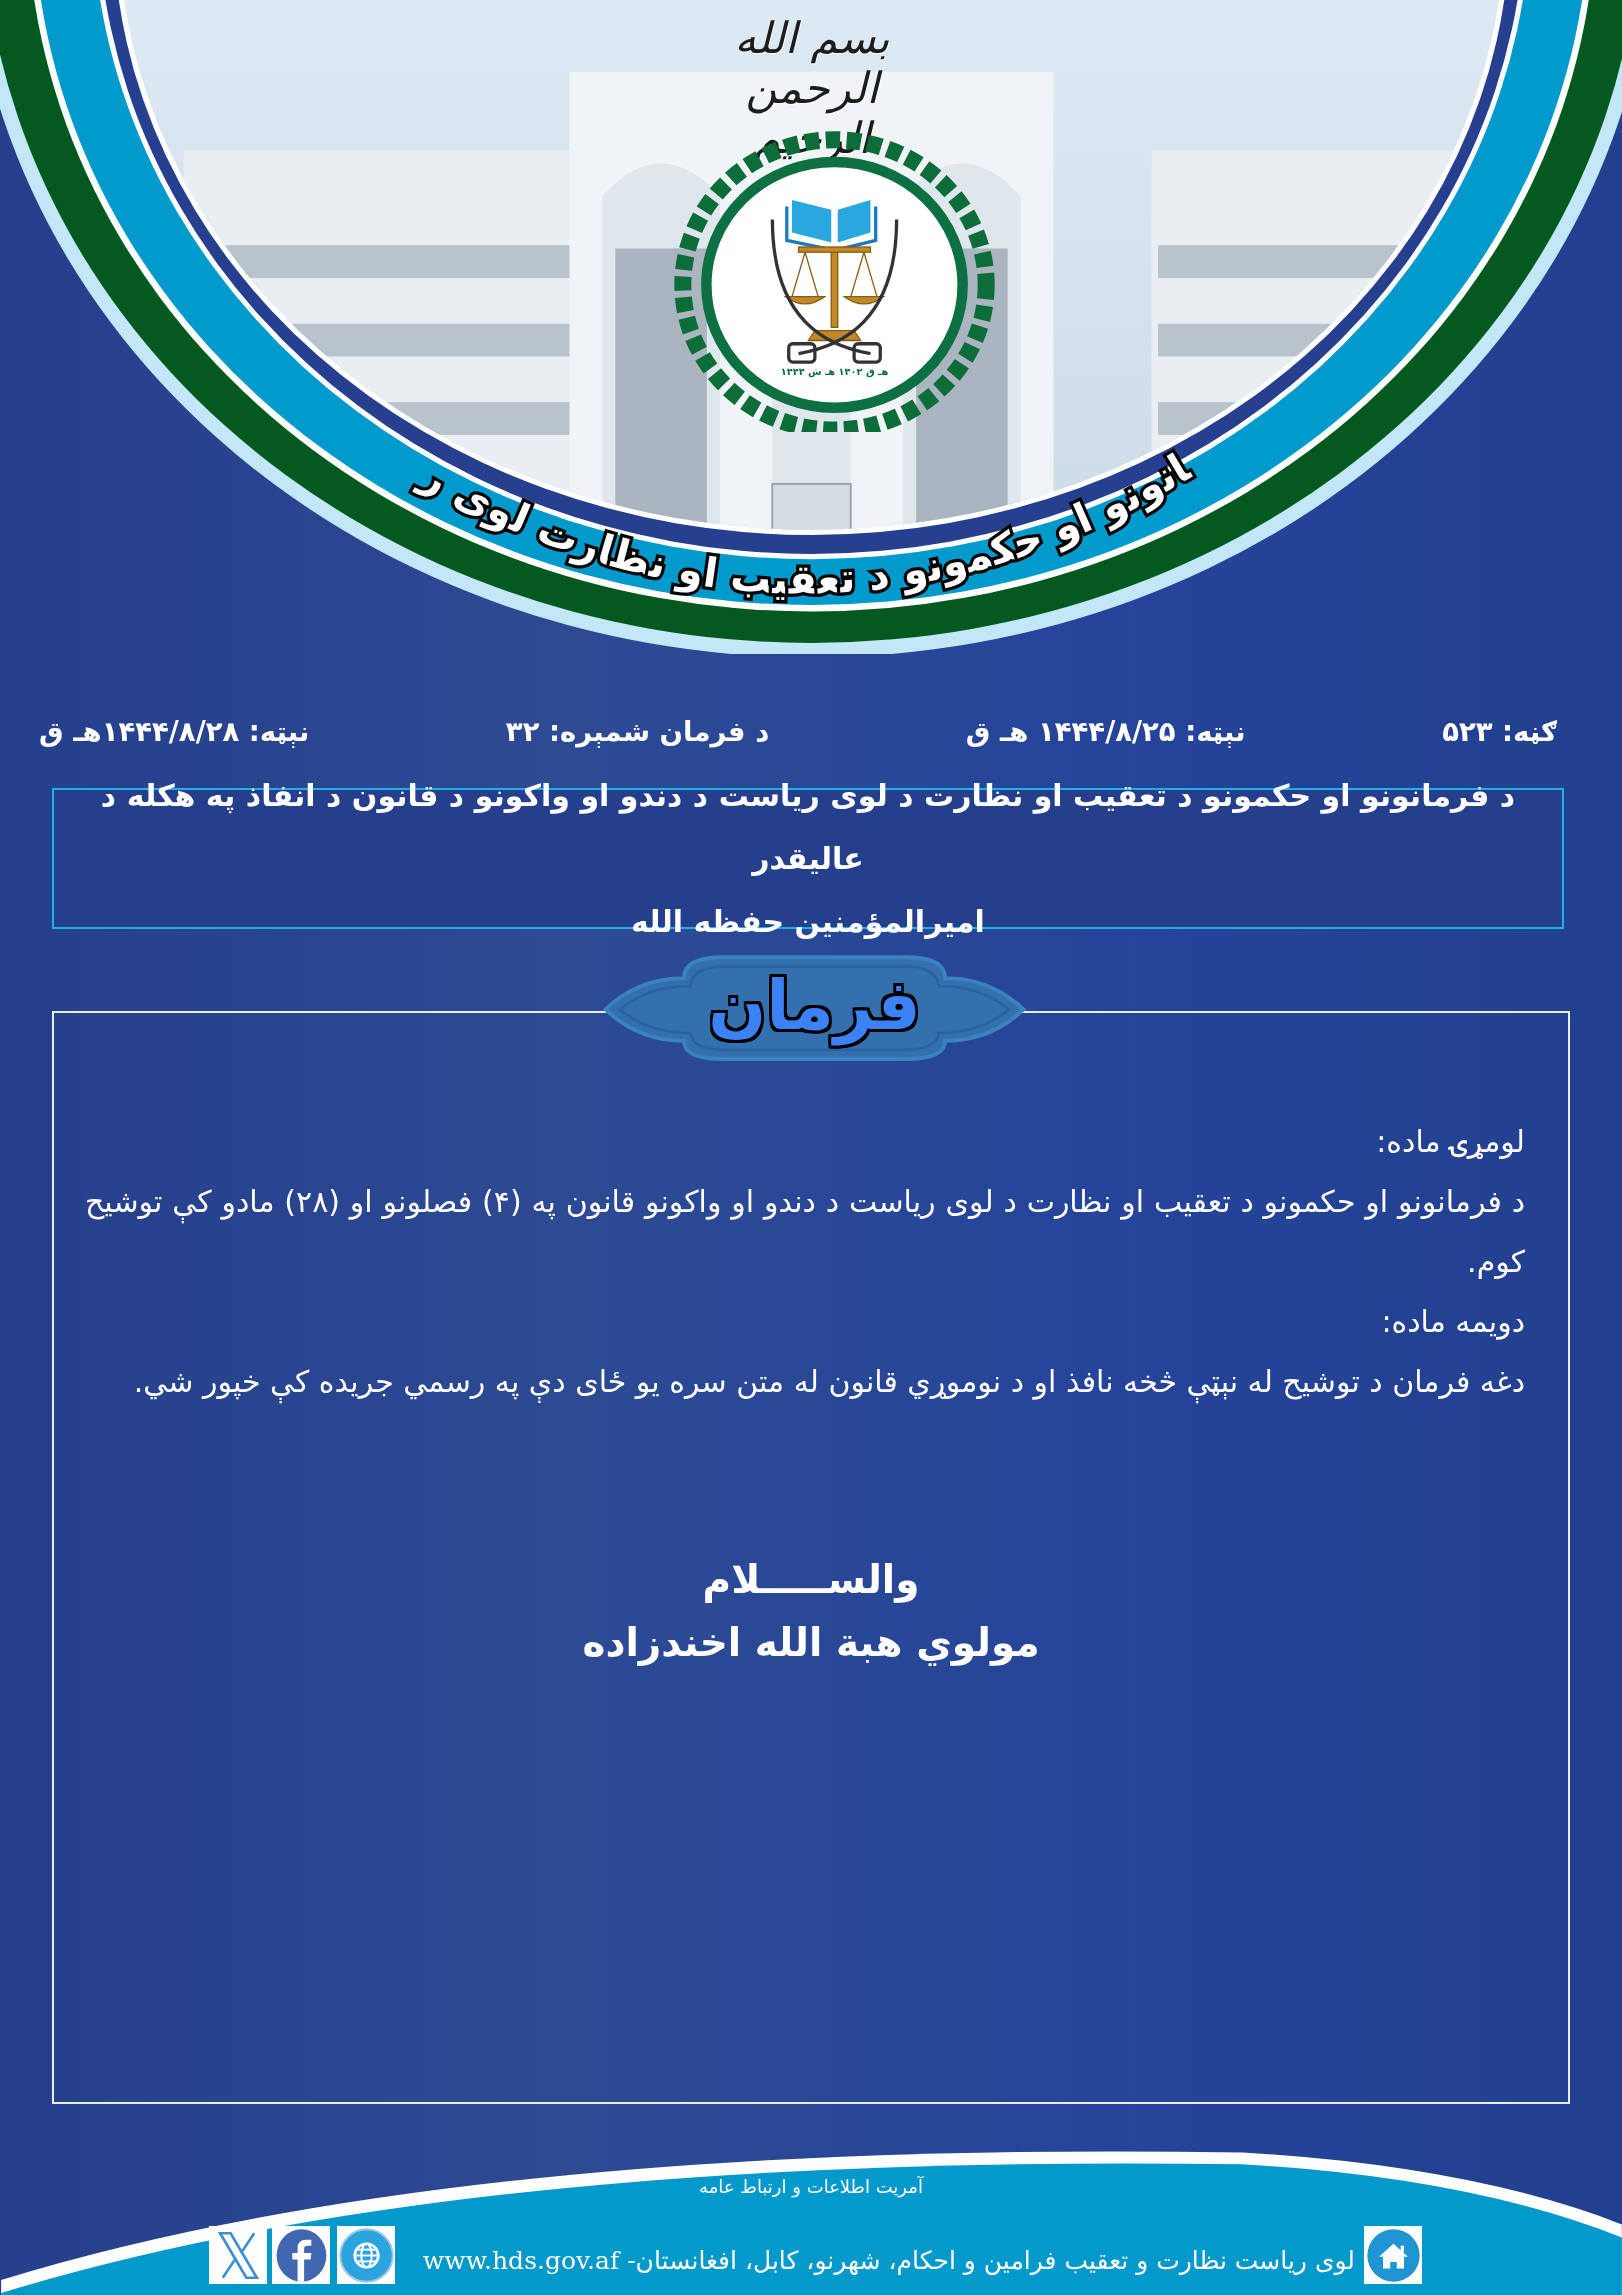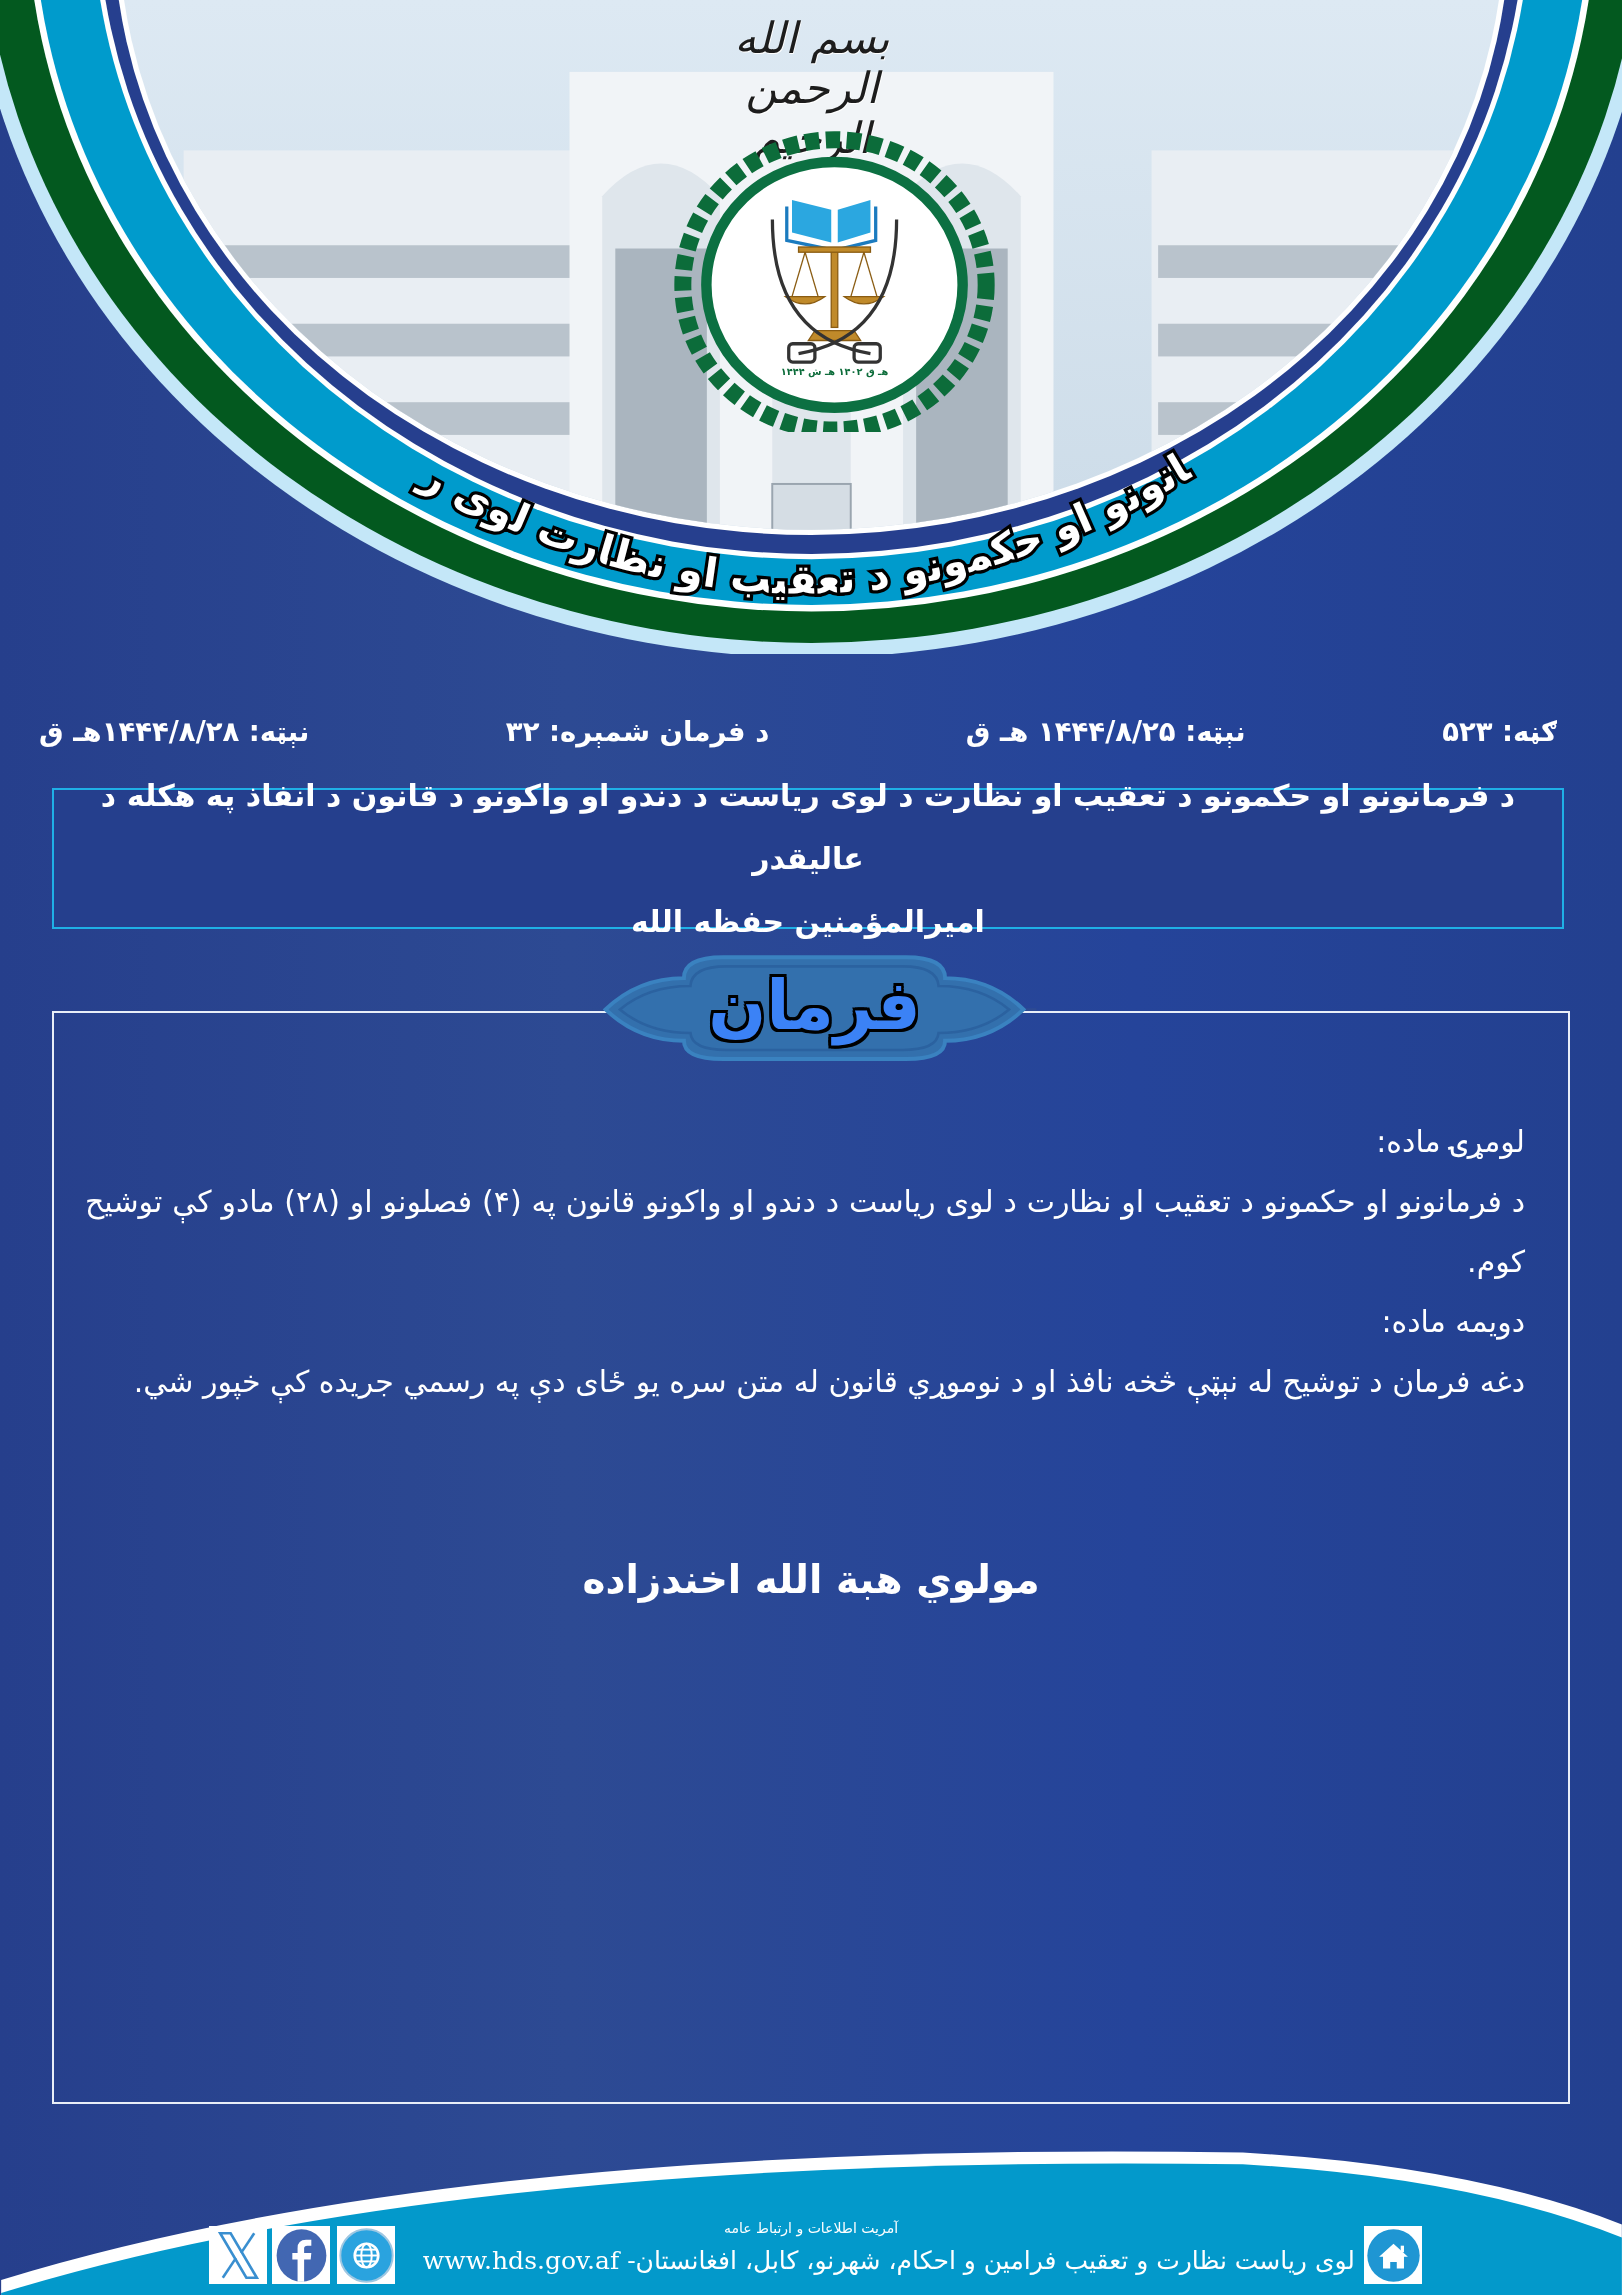--- a/index.html
+++ b/index.html
@@ -61,21 +61,21 @@
   .signature {
     position:absolute; left:327px; top:1548px; width:968px;
     text-align:center; font-size:39px; font-weight:bold; line-height:63px;
   }
   .signature .salam { letter-spacing:3.9px; }
 
   
   #footer-art { position:absolute; left:0; top:2146px; width:1623px; height:149px; }
   .footer-dept {
     position:absolute; left:582px; top:2176px; width:458px; height:33px;
-    text-align:center; font-size:14px; color:#fff;margin-top:44px;
+    text-align:center; font-size:18px; color:#fff;
   }
   .footer-address {
     position:absolute; left:452px; top:2235px; width:903px; height:52px;
     text-align:center; font-size:25px; line-height:52px; color:#fff;
     font-family:"DejaVu Serif", serif; white-space:nowrap;
   }
   .icon-box {
     position:absolute; top:2226px; width:58px; height:58px; background:#fff;
     display:flex; align-items:center; justify-content:center;
   }
@@ -201,20 +201,21 @@
 <div class="decree-badge-text">فرمان</div>
 
 <div class="body-text rtl">
   <p class="article-heading">لومړۍ ماده:</p>
   <p>د فرمانونو او حکمونو د تعقیب او نظارت د لوی ریاست د دندو او واکونو قانون په (۴) فصلونو او (۲۸) مادو کې توشیح کوم.</p>
   <p class="article-heading">دویمه ماده:</p>
   <p>دغه فرمان د توشیح له نېټې څخه نافذ او د نوموړي قانون له متن سره یو ځای دې په رسمي جریده کې خپور شي.</p>
 </div>
 
 <div class="signature rtl">
+  <div class="salam">والســـــلام</div>
   <div>مولوي هبة الله اخندزاده</div>
 </div>
 
 <svg id="footer-art" viewBox="0 0 2480 228" xmlns="http://www.w3.org/2000/svg">
   <path d="M0 228 L0 205 Q700 -10 1900 10 Q2250 30 2480 120 L2480 228 Z" fill="#ffffff"></path>
   <path d="M0 228 L0 225 Q700 10 1900 28 Q2250 48 2480 140 L2480 228 Z" fill="#0399cb"></path>
 </svg>
 
 <div class="footer-dept rtl">آمریت اطلاعات و ارتباط عامه</div>
 

